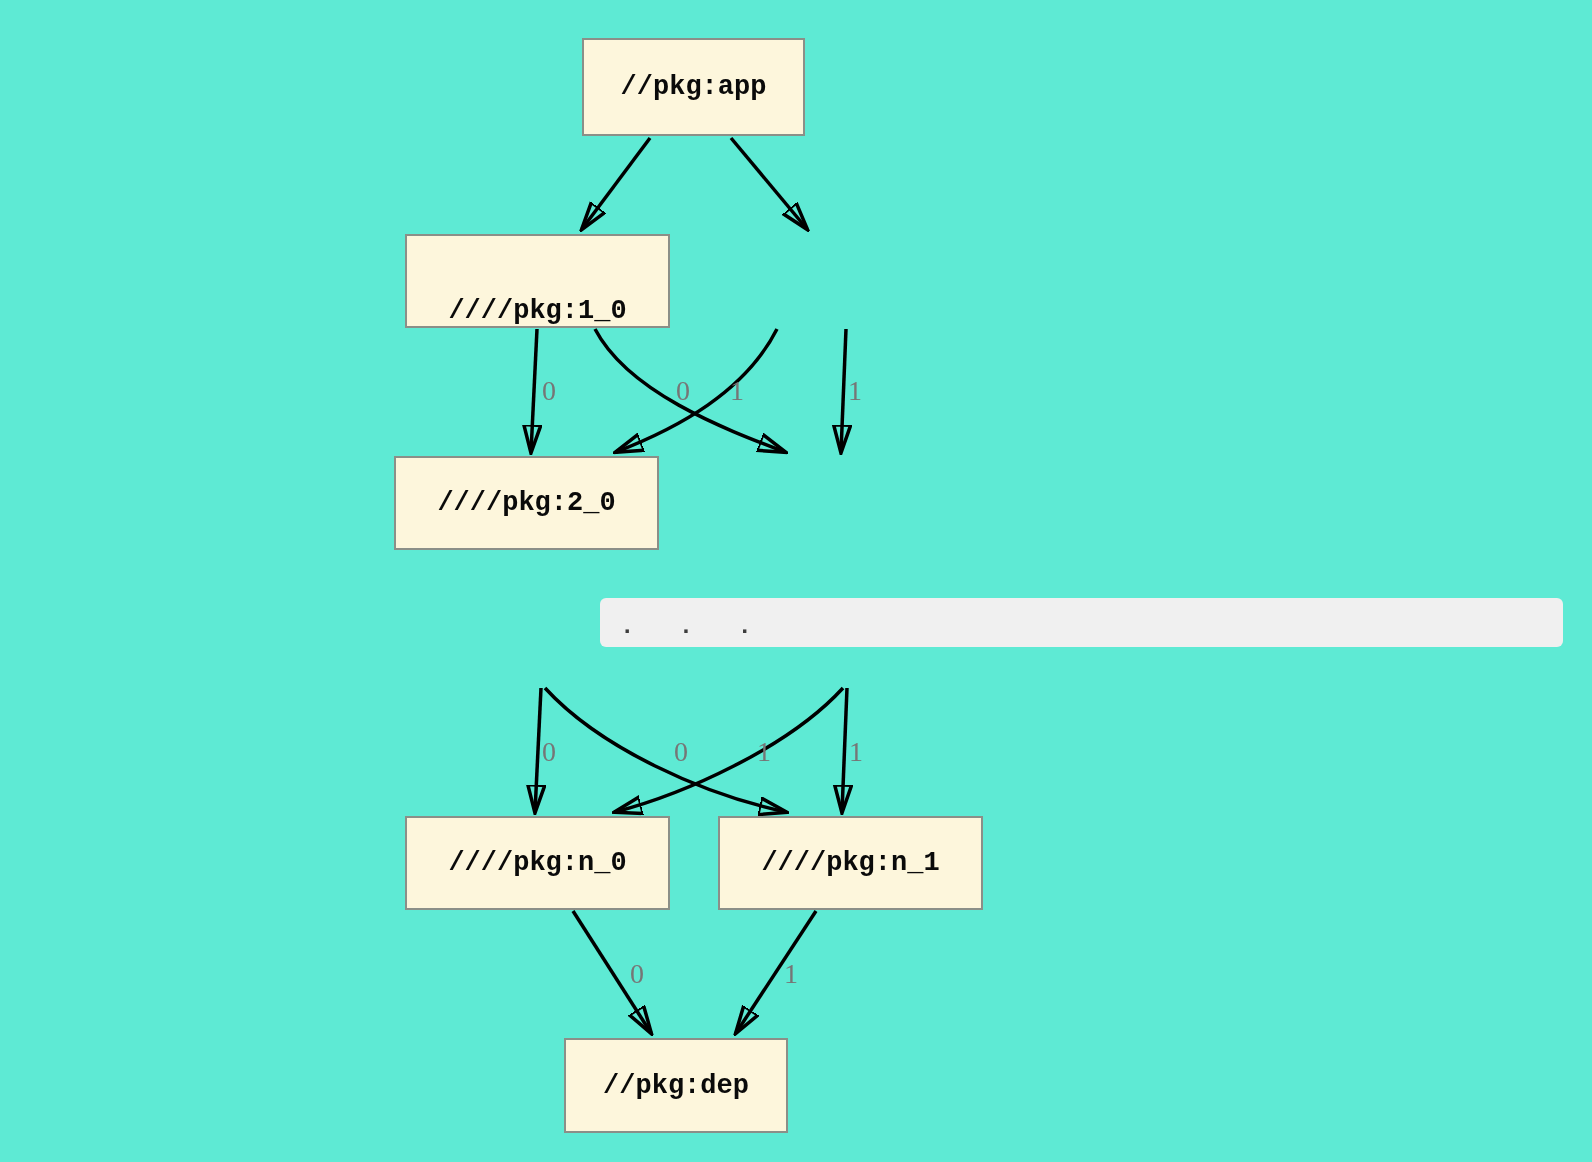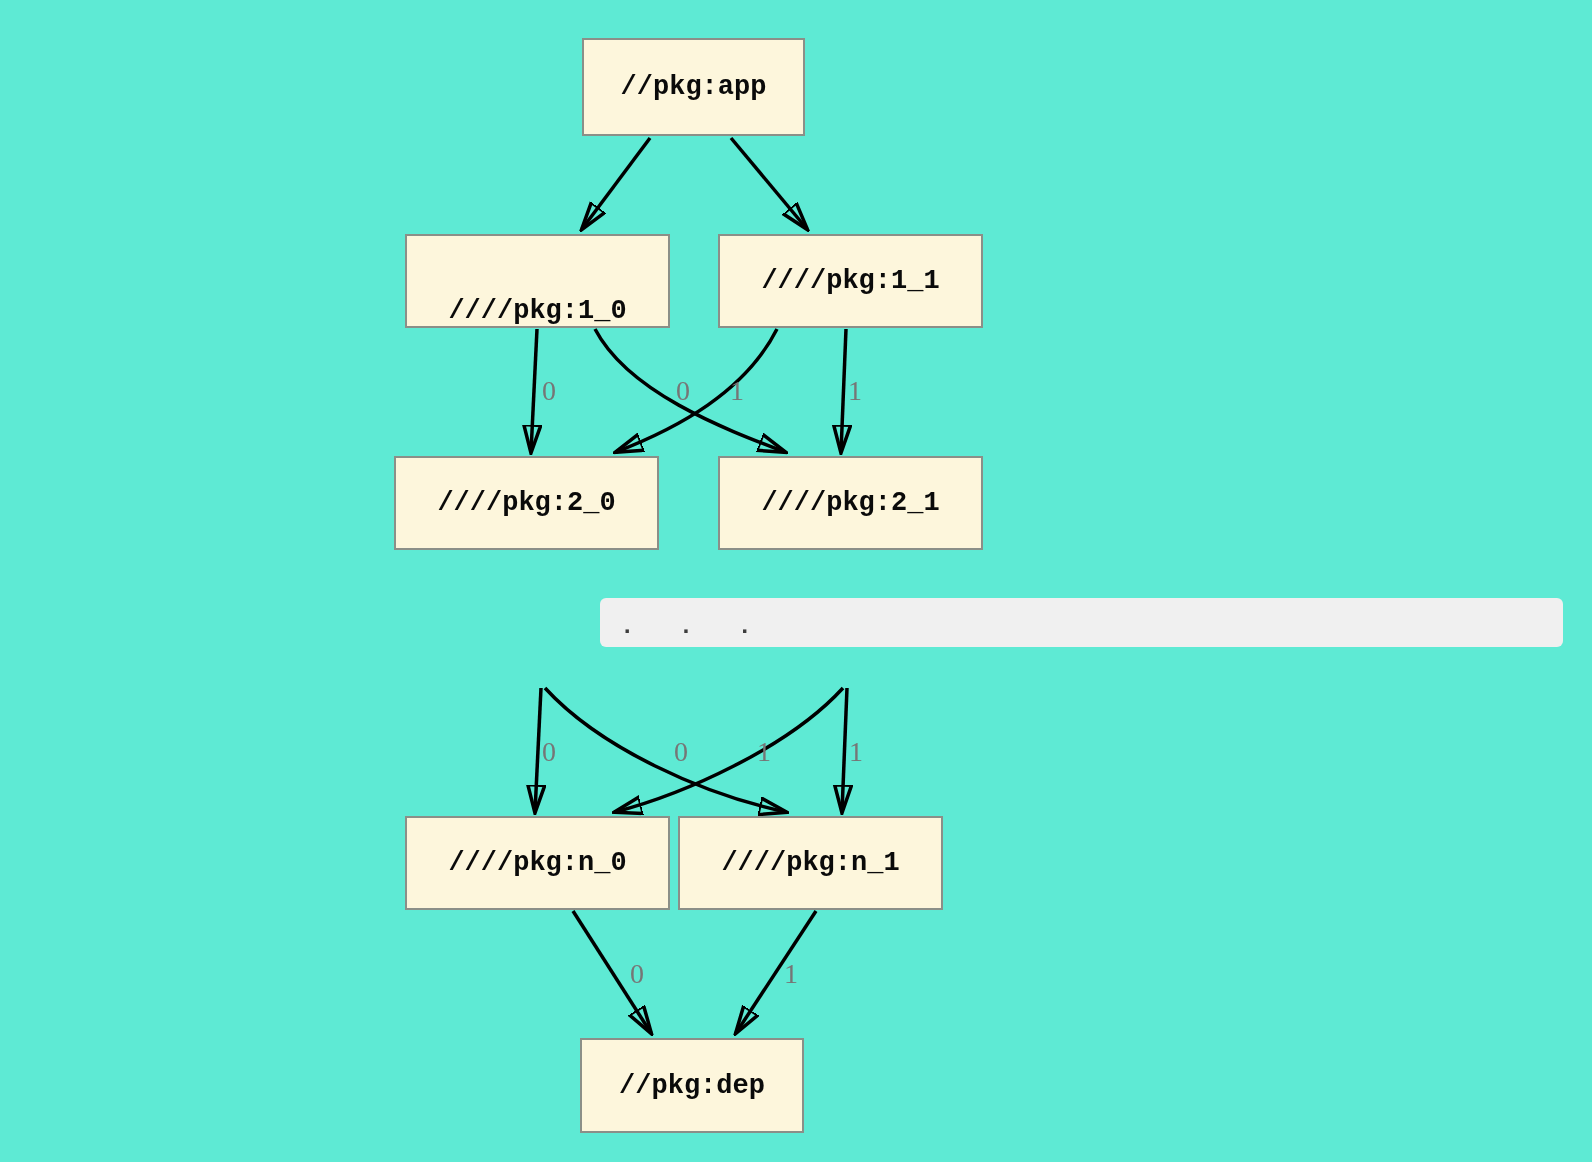--- a/index.html
+++ b/index.html
@@ -98,41 +98,35 @@
   </svg>
 
   <div class="node" style="left:582px; top:38px; width:223px; height:98px;">
     <span>//pkg:app</span>
   </div>
 
   <div class="node" style="left:405px; top:234px; width:265px; height:94px;align-items:flex-end;">
     <span>////pkg:1_0</span>
   </div>
 
-  <div class="node" style="left:718px; top:234px; width:265px; height:94px;">
-    <span>////pkg:1_1</span>
-  </div>
 
   <div class="node" style="left:394px; top:456px; width:265px; height:94px;">
     <span>////pkg:2_0</span>
   </div>
 
-  <div class="node" style="left:718px; top:456px; width:265px; height:94px;">
-    <span>////pkg:2_1</span>
-  </div>
 
   <div class="node" style="left:405px; top:816px; width:265px; height:94px;">
     <span>////pkg:n_0</span>
   </div>
 
-  <div class="node" style="left:678px; top:816px; width:265px; height:94px;">
+  <div class="node" style="left:718px; top:816px; width:265px; height:94px;">
     <span>////pkg:n_1</span>
   </div>
 
-  <div class="node" style="left:580px; top:1038px; width:224px; height:95px;">
+  <div class="node" style="left:564px; top:1038px; width:224px; height:95px;">
     <span>//pkg:dep</span>
   </div>
 
   <span class="edge-label" style="left:549px; top:391px;">0</span>
   <span class="edge-label" style="left:683px; top:391px;">0</span>
   <span class="edge-label" style="left:737px; top:391px;">1</span>
   <span class="edge-label" style="left:855px; top:391px;">1</span>
 
   <span class="edge-label" style="left:549px; top:752px;">0</span>
   <span class="edge-label" style="left:681px; top:752px;">0</span>

